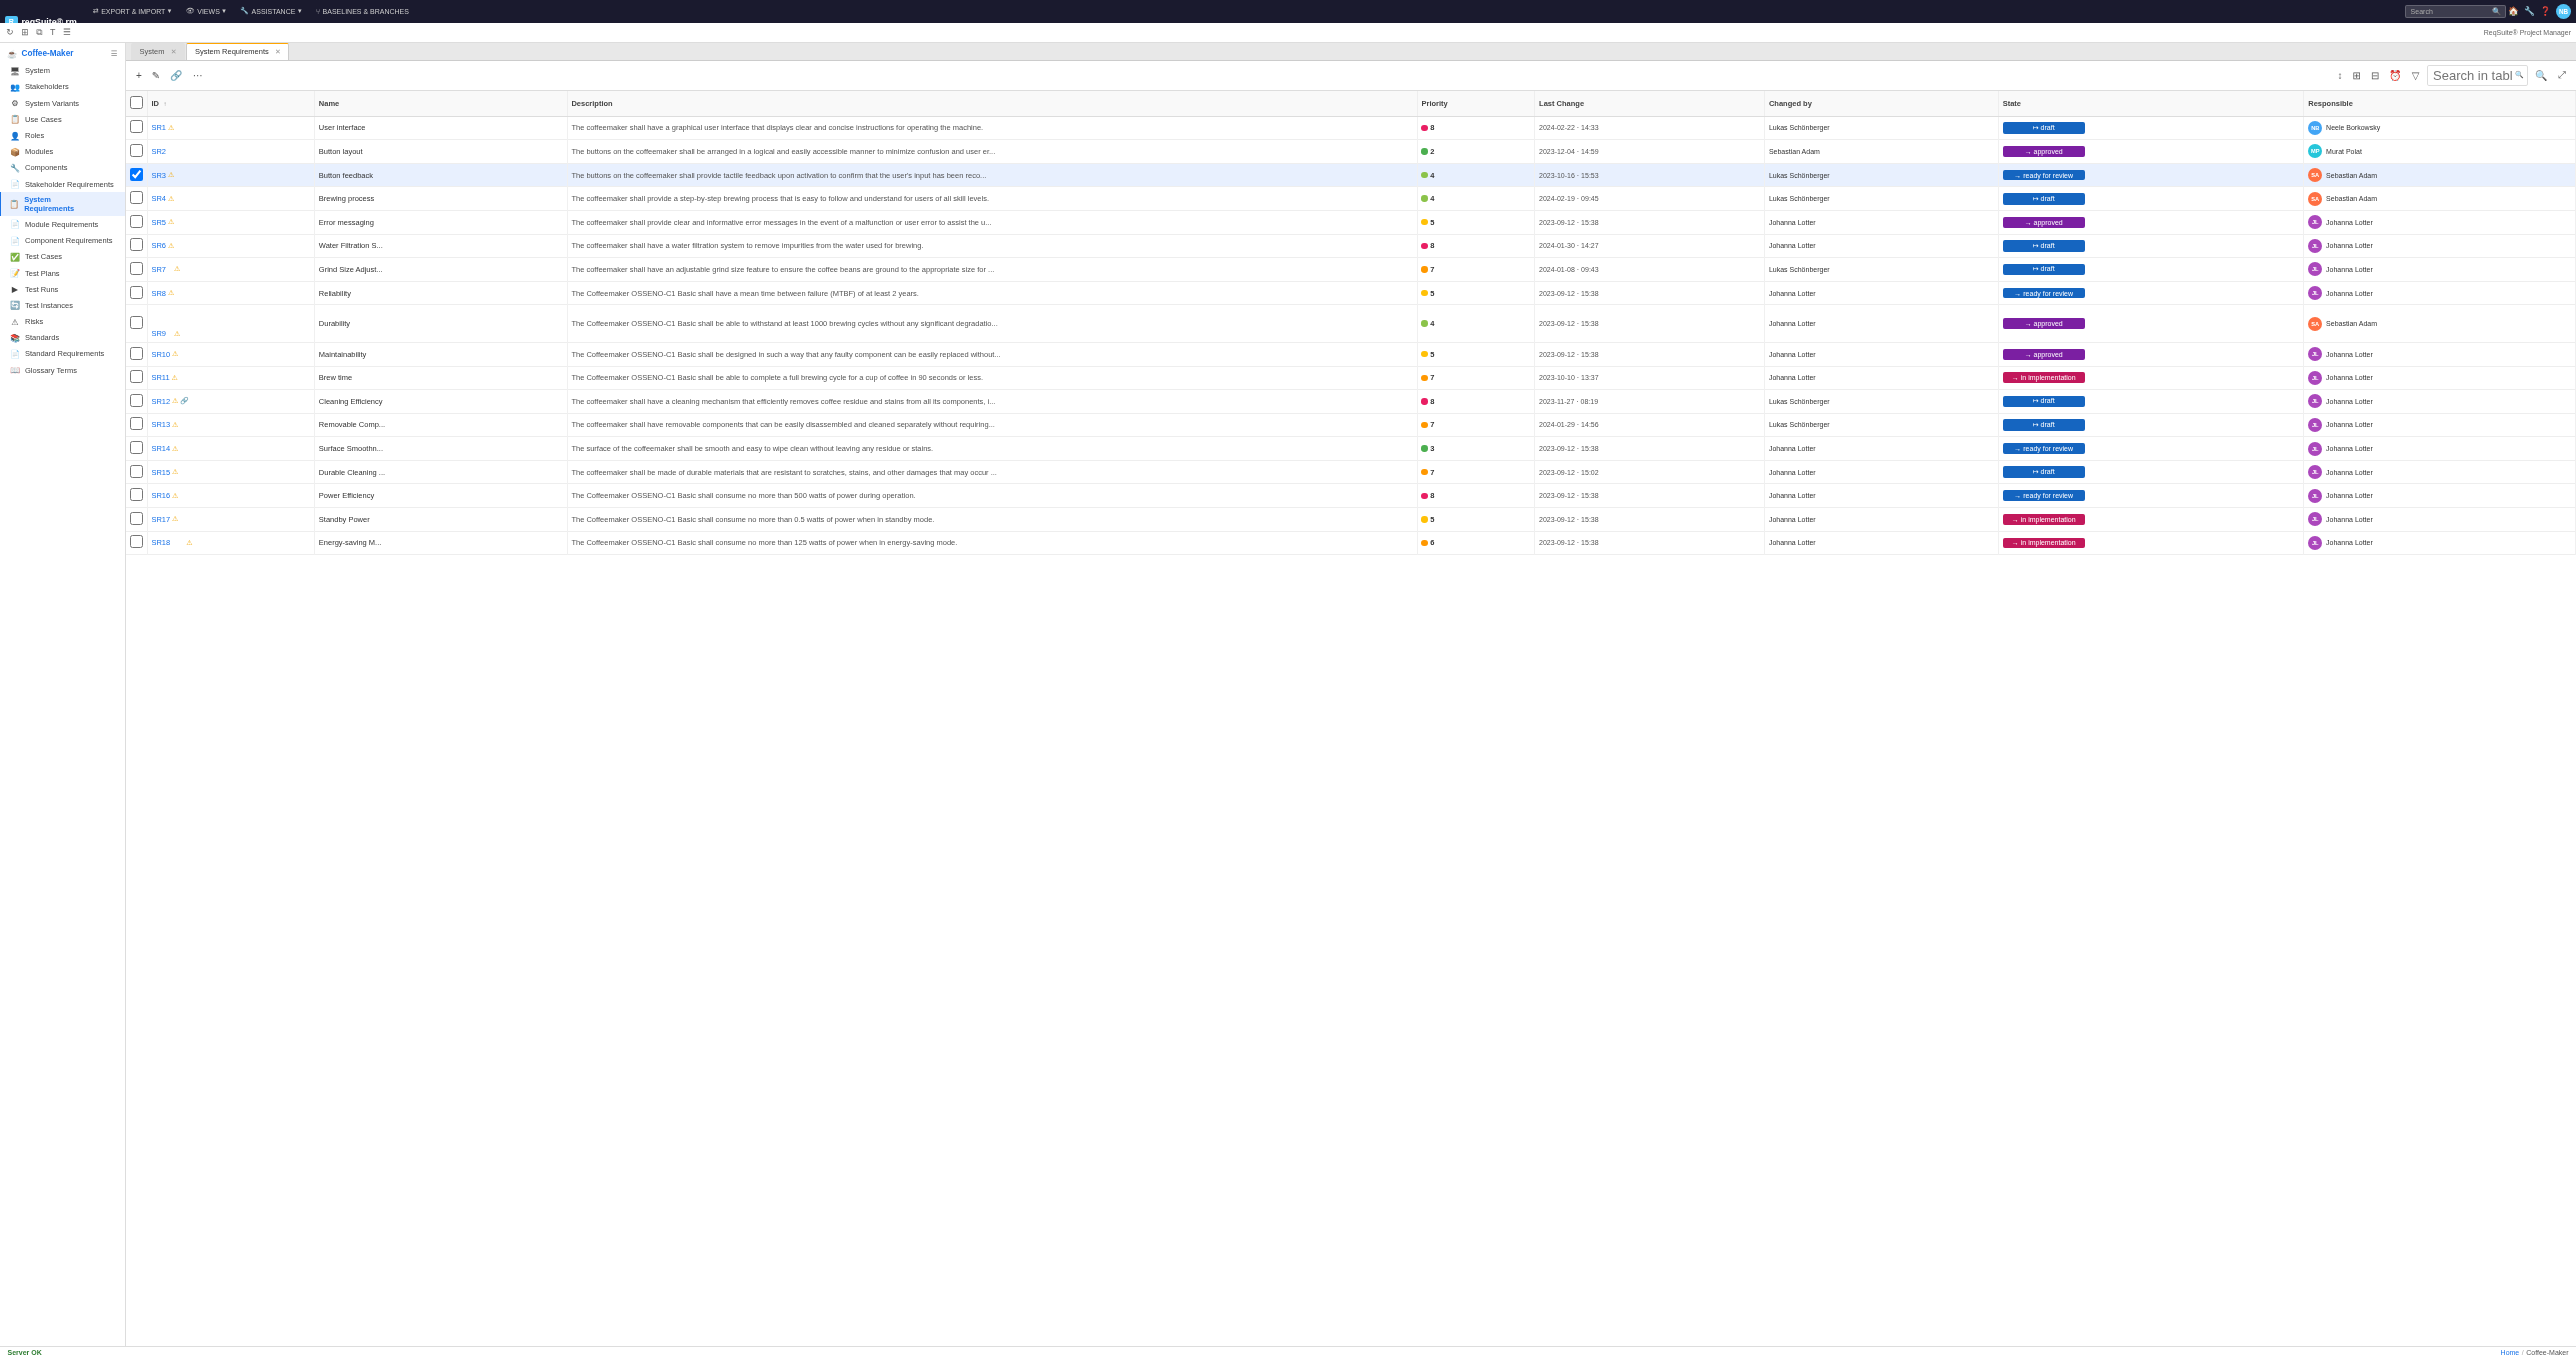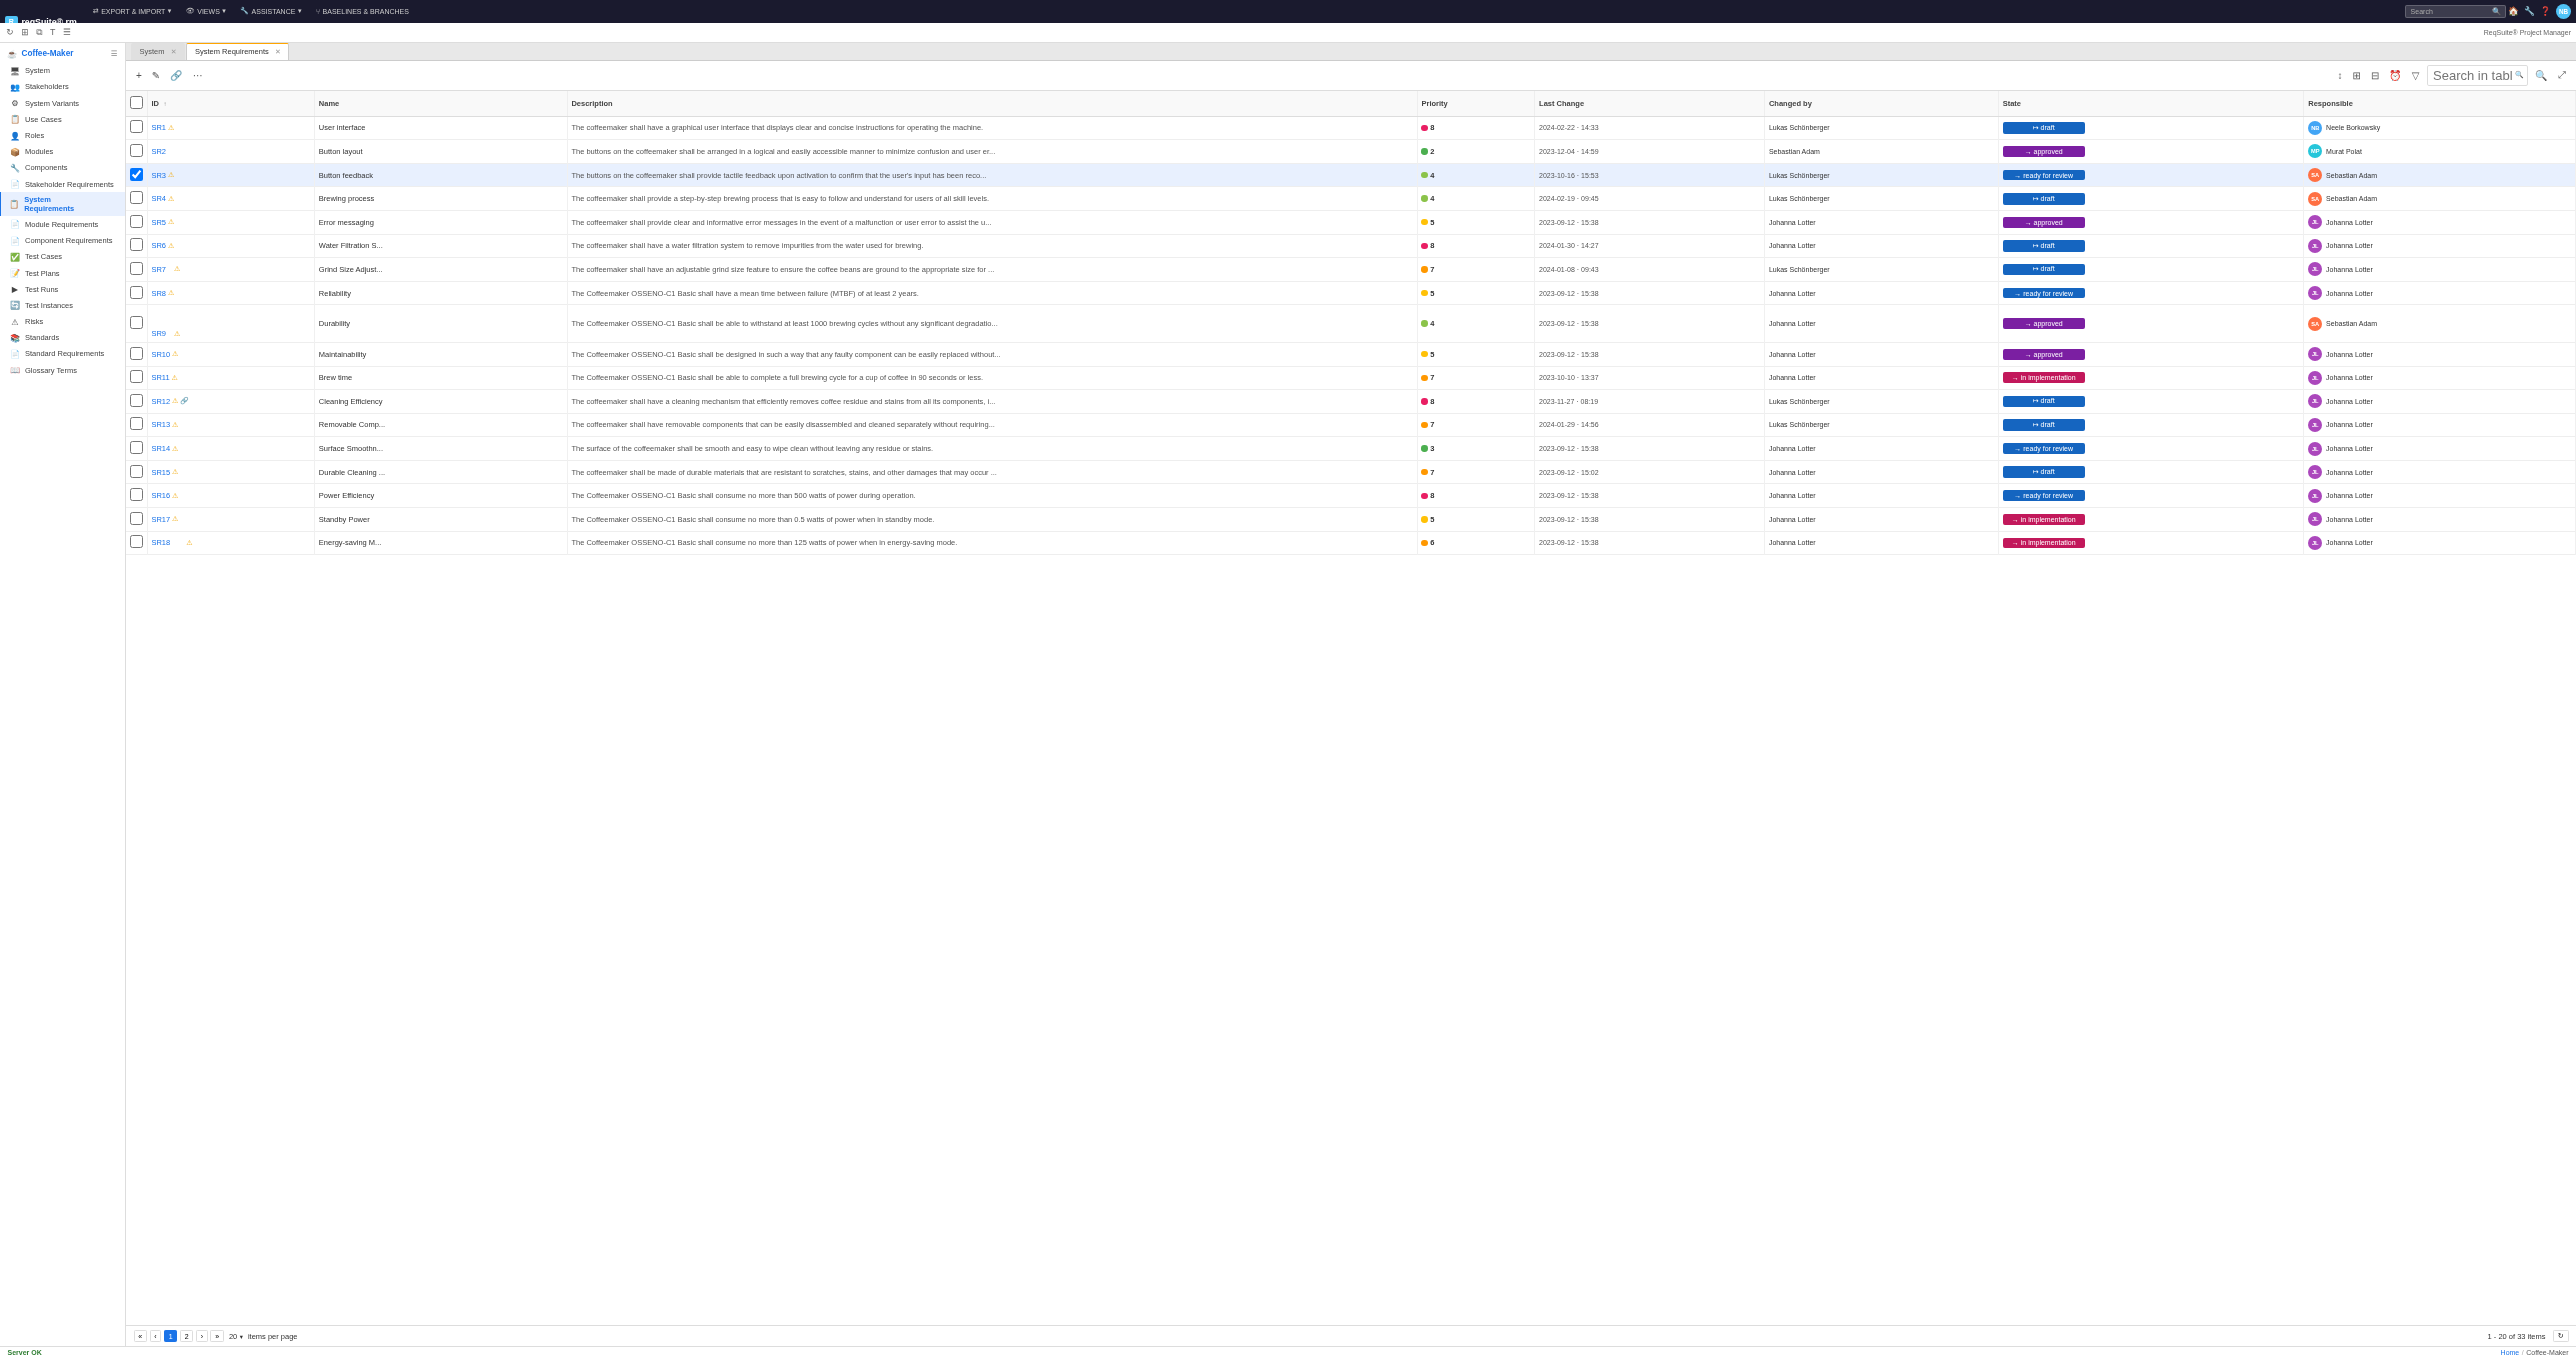--- a/index.html
+++ b/index.html
@@ -776,34 +776,20 @@
       <div class="responsible-cell">
         <div class="resp-avatar" style="background:#ab47bc;">JL</div>
         <span>Johanna Lotter</span>
       </div>
     </td>
   </tr>
           </tbody>
       </table>
     </div>
 
-    <div class="pagination">
-      <button class="page-btn">«</button>
-      <button class="page-btn">‹</button>
-      <button class="page-btn active">1</button>
-      <button class="page-btn">2</button>
-      <button class="page-btn">›</button>
-      <button class="page-btn">»</button>
-      <span style="margin-left:2.5px;font-size:7.5px;">20</span>
-      <span style="cursor:pointer;font-size:6.3px;">▾</span>
-      <span style="margin-left:2.5px;font-size:7.5px;">items per page</span>
-      <div class="pagination-spacer"></div>
-      <span>1 - 20 of 33 items</span>
-      <button class="page-btn" style="margin-left:5px;">↻</button>
-    </div>
   </div>
 </div>
 
 <div class="status-bar">
   <span class="status-ok">Server OK</span>
   <div class="breadcrumb">
     <a href="#">Home</a>
     <span class="breadcrumb-sep">/</span>
     <span>Coffee-Maker</span>
   </div>

